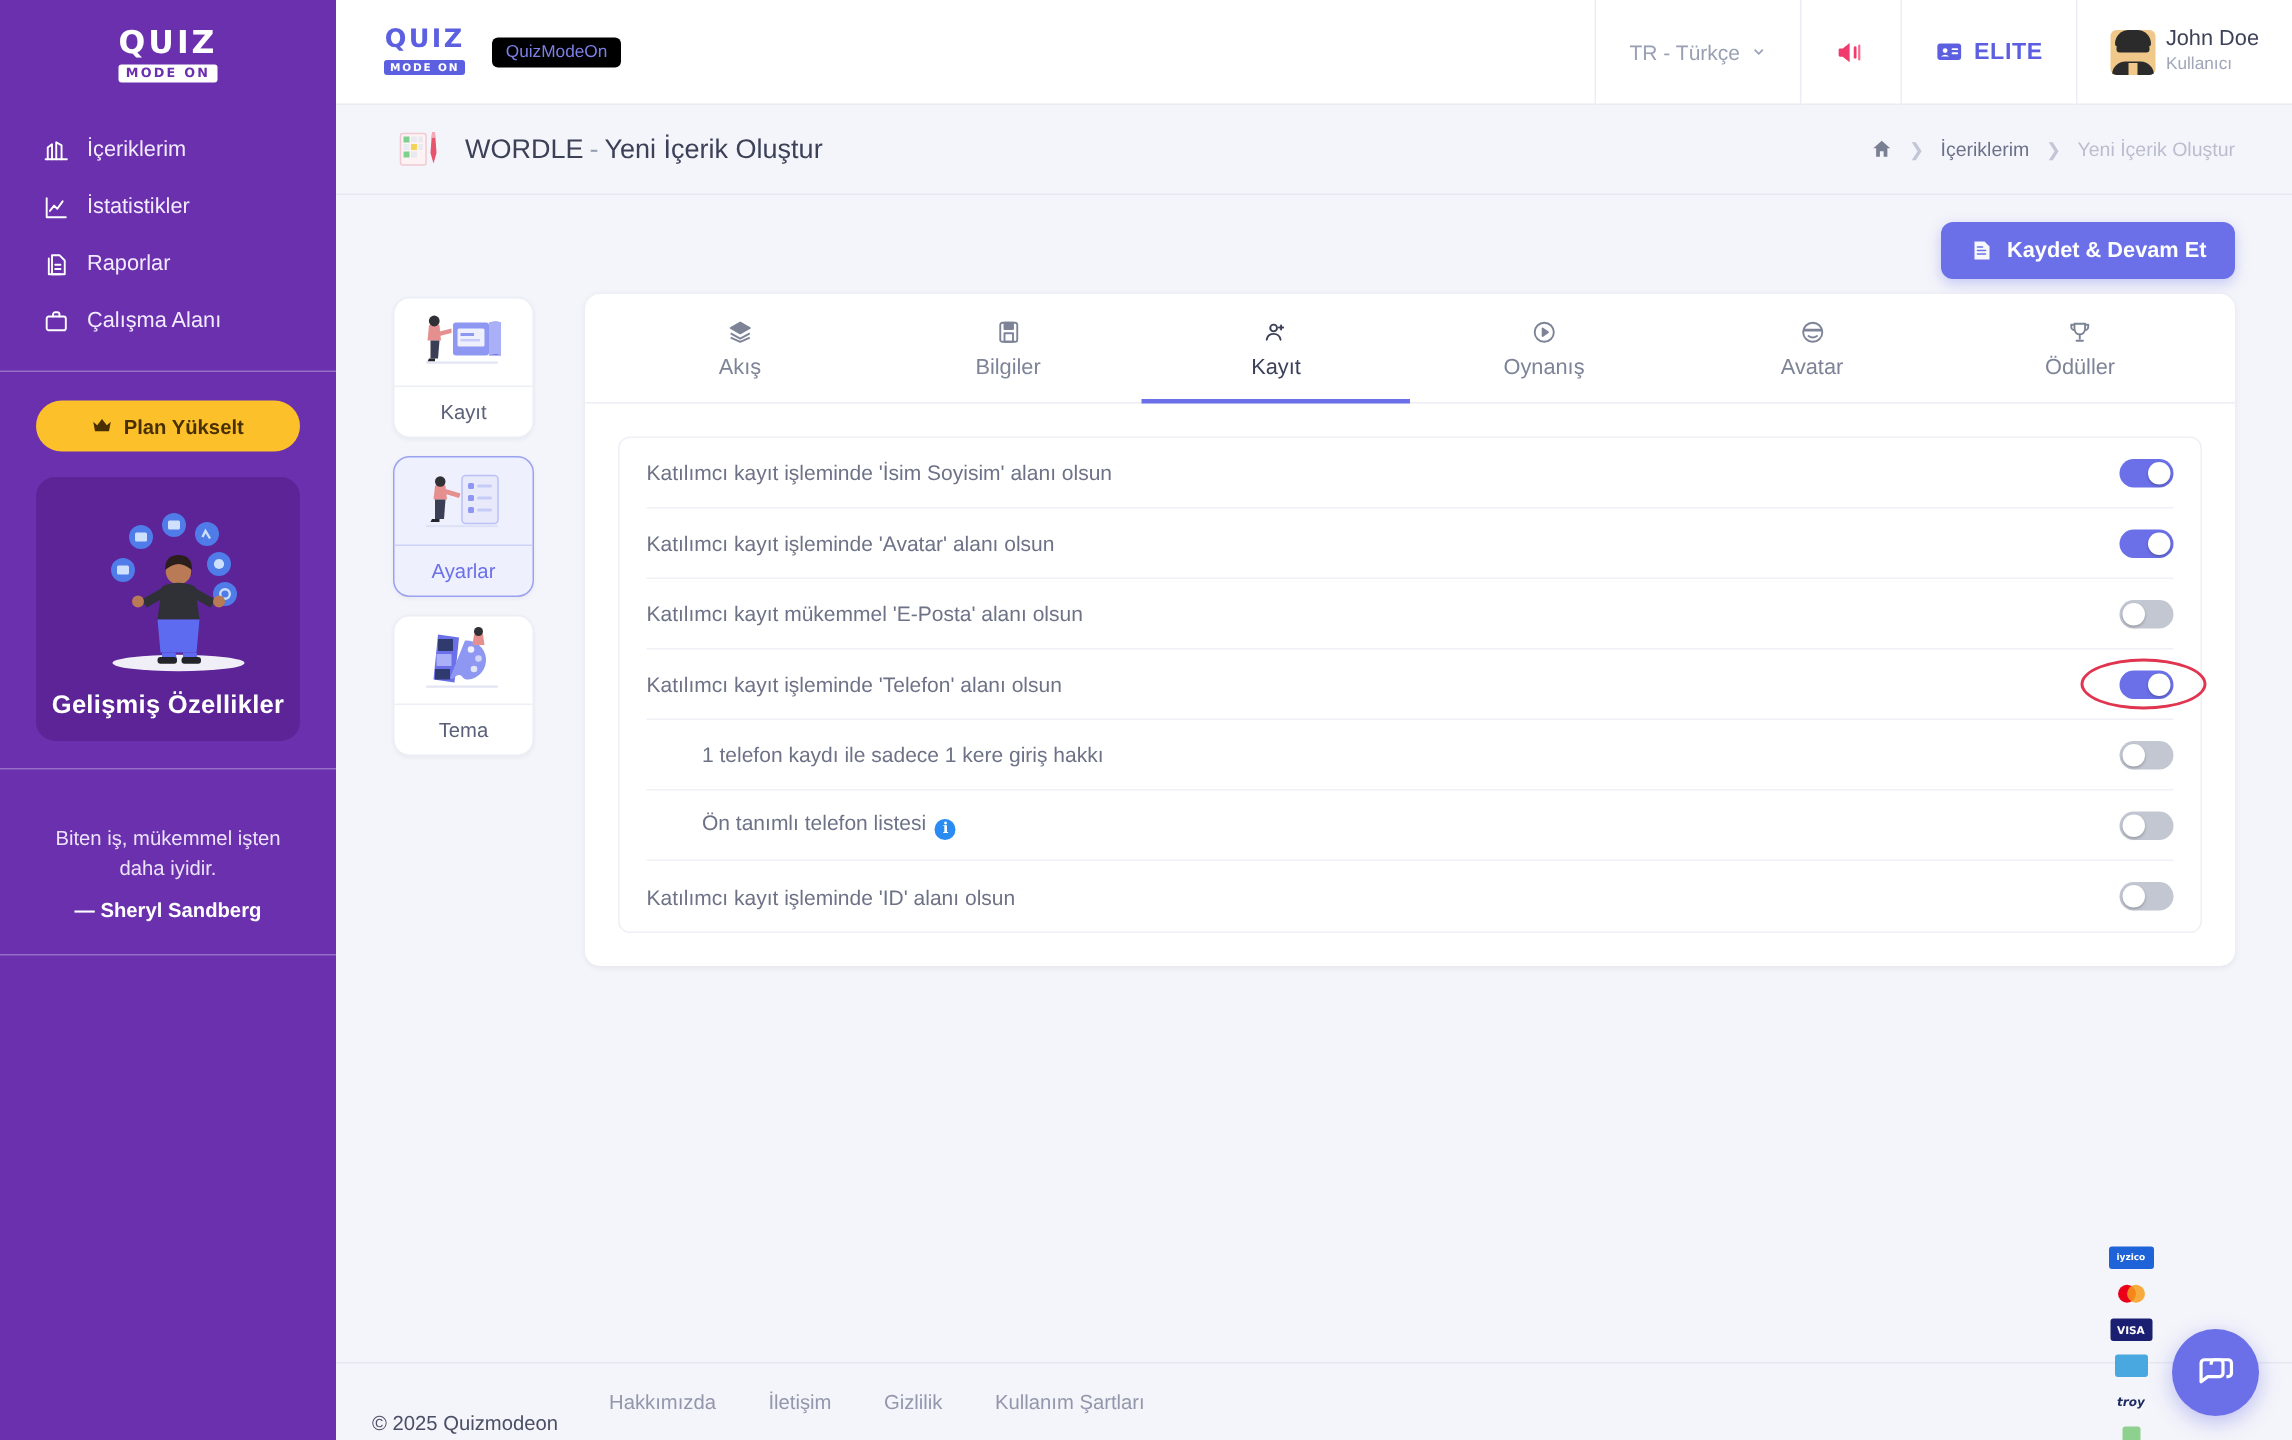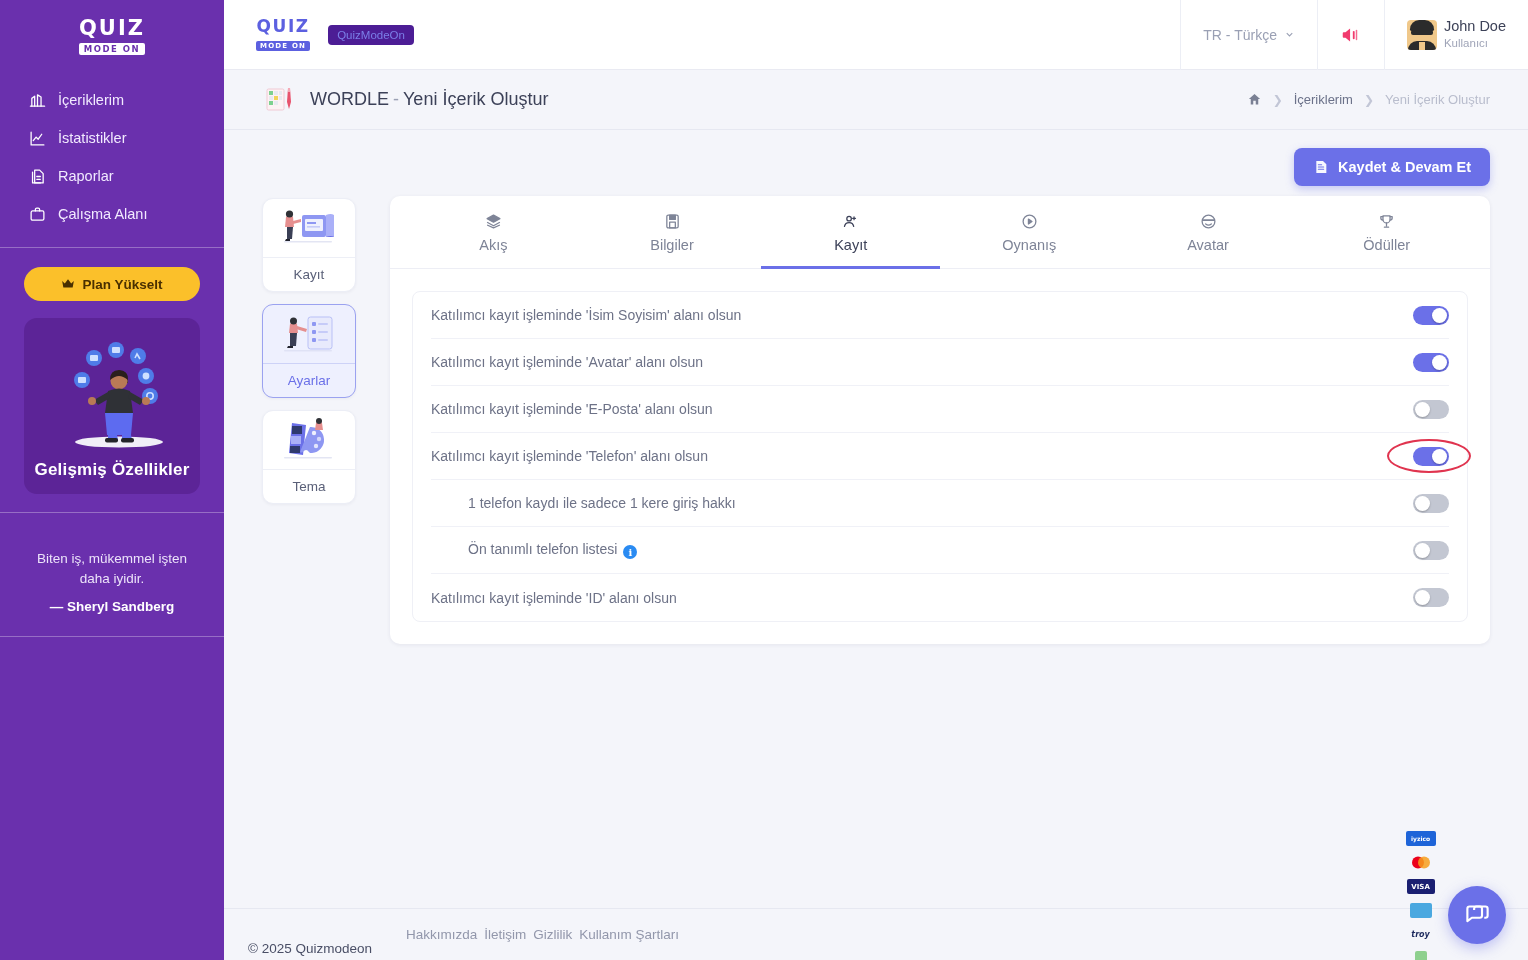--- a/index.html
+++ b/index.html
@@ -75,21 +75,21 @@
   }
   .tb-logo { display: flex; align-items: center; gap: 18px; padding-left: 32px; }
   .tb-logo-block { text-align: center; line-height: 1; }
   .tb-quiz { font-size: 17px; font-weight: bold; letter-spacing: 1.6px; color: #5c60e0; font-family: "DejaVu Sans", sans-serif; }
   .tb-mode {
     display: inline-block; margin-top: 2px; background: #5c60e0; color: #fff;
     font-size: 7px; font-weight: bold; letter-spacing: 1.2px; padding: 2px 4px 1px;
     border-radius: 2px; font-family: "DejaVu Sans", sans-serif;
   }
   .tb-chip {
-    background: #4c1d95; color: #7b7fe8; font-size: 11.5px;
+    background: #000000; color: #7b7fe8; font-size: 11.5px;
     padding: 4px 9px; border-radius: 4px;
   }
   .tb-right { margin-left: auto; display: flex; align-items: stretch; height: 70px; }
   .tb-cell {
     display: flex; align-items: center; gap: 7px;
     padding: 0 22px; border-left: 1px solid #eceef5; cursor: pointer;
   }
   .tb-lang { color: #9aa0b4; font-size: 14px; }
   .tb-elite { color: #5c60e0; font-size: 15.5px; font-weight: bold; letter-spacing: .4px; }
   .avatar {
@@ -200,21 +200,21 @@
     border-radius: 50%; pointer-events: none;
   }
 
   
   .footer {
     height: 52px; background: #f4f5fa; border-top: 1px solid #e6e8f1;
     display: flex; align-items: center; padding: 0 38px 0 24px;
     flex: 0 0 52px; position: absolute; bottom: 0; left: 224px; right: 0;
   }
   .ft-copy { font-size: 13.5px; color: #4a4f66; margin-top: 28px; }
-  .ft-links { display: flex; gap: 7px; margin-left: 34px; }
+  .ft-links { display: flex; gap: 35px; margin-left: 34px; }
   .ft-link { font-size: 13.5px; color: #9297ab; cursor: pointer; }
   .ft-right { margin-left: auto; display: flex; align-items: center; gap: 9px; flex-direction: column; }
   .pay { height: 15px; border-radius: 2px; display: flex; align-items: center; justify-content: center;
          font-size: 6.5px; font-weight: bold; color: #fff; font-family: "DejaVu Sans", sans-serif; }
   .social-ico { width: 15px; height: 15px; opacity: .45; cursor: pointer; }
   .powered { font-size: 13.5px; color: #8b90a5; margin-left: 12px; }
   .powered b { color: #3c4158; }
 
   .chatbtn {
     position: absolute; right: 22px; bottom: 16px;
@@ -349,20 +349,30 @@
           <svg width="11" height="11" viewBox="0 0 24 24" fill="none" stroke="#9aa0b4" stroke-width="2.4">
               <path d="M6 9l6 6 6-6"></path>
             </svg>
         </div>
         <div class="tb-cell">
           <svg width="22" height="22" viewBox="0 0 24 24" fill="#f13b6e">
             <path d="M3 10v4a1 1 0 001 1h2l5 4V5L6 9H4a1 1 0 00-1 1z"></path>
             <path d="M15 8.5v7" stroke="#f13b6e" stroke-width="2" stroke-linecap="round"></path>
             <path d="M18 7v10" stroke="#f13b6e" stroke-width="1.6" stroke-linecap="round" opacity=".75"></path>
           </svg>
+        </div>
+        <div class="tb-cell">
+          <svg width="19" height="19" viewBox="0 0 24 24" fill="#5c60e0">
+            <rect x="2" y="5" width="20" height="14" rx="2.5"></rect>
+            <circle cx="8.5" cy="11" r="2" fill="#fff"></circle>
+              <path d="M5 16q3.5-3 7 0z" fill="#fff"></path>
+            <rect x="14" y="9" width="5.5" height="1.6" rx=".8" fill="#fff"></rect>
+            <rect x="14" y="12.4" width="5.5" height="1.6" rx=".8" fill="#fff"></rect>
+          </svg>
+          <span class="tb-elite">ELITE</span>
         </div>
         <div class="tb-cell">
           <div class="avatar">
             <div class="av-hair"></div>
               <div class="av-glasses"></div>
               <div class="av-body"></div>
               <div class="av-collar"></div>
           </div>
           <div>
             <div class="user-name">John Doe</div>
@@ -552,21 +562,21 @@
             </div>
 
             <div class="srow">
               <div class="srow-label">Katılımcı kayıt işleminde 'Avatar' alanı olsun</div>
               <div class="toggle on">
                   <div class="knob"></div>
                 </div>
             </div>
 
             <div class="srow">
-              <div class="srow-label">Katılımcı kayıt işleminde 'E-Posta' alanı olsun</div>
+              <div class="srow-label">Katılımcı kayıt mükemmel 'E-Posta' alanı olsun</div>
               <div class="toggle">
                   <div class="knob"></div>
                 </div>
             </div>
 
             <div class="srow">
               <div class="srow-label">Katılımcı kayıt işleminde 'Telefon' alanı olsun</div>
               <div class="toggle on">
                   <div class="knob"></div>
                 </div>

